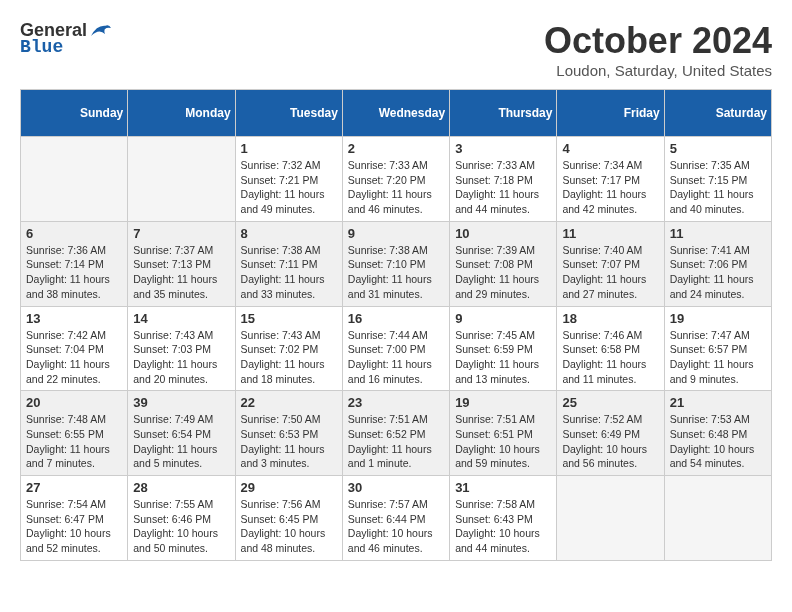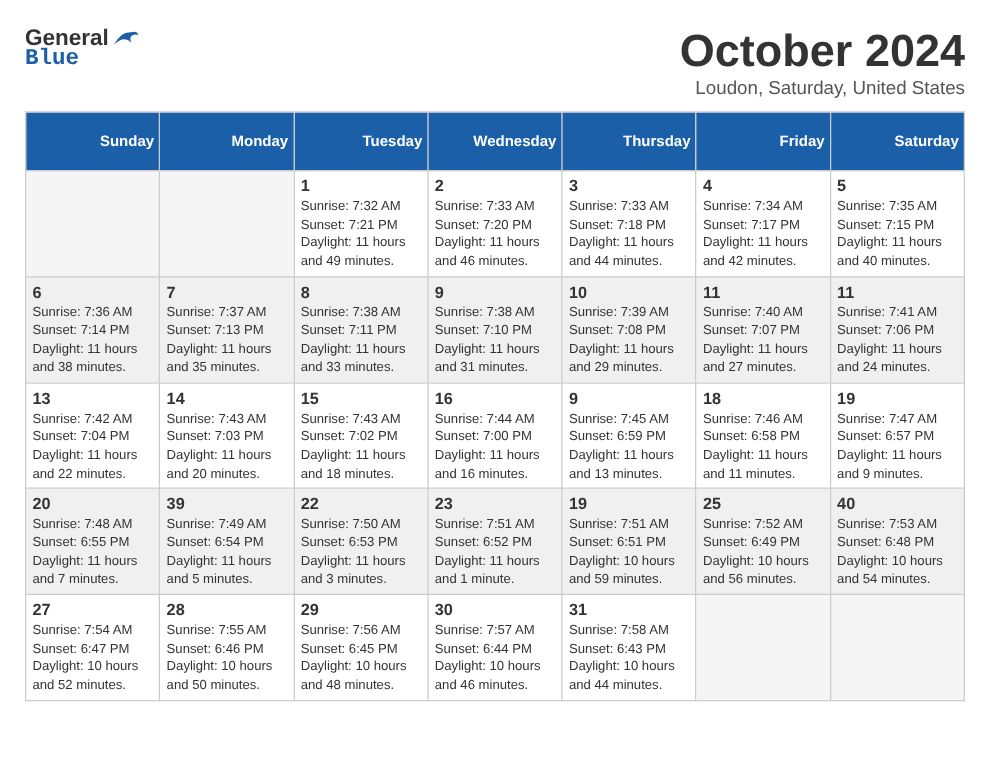--- a/index.html
+++ b/index.html
@@ -211,21 +211,21 @@
         </td>
         <td>
           <span class="day-num">19</span>
           <div class="cell-text">Sunrise: 7:51 AM<br>Sunset: 6:51 PM<br>Daylight: 10 hours and 59 minutes.</div>
         </td>
         <td>
           <span class="day-num">25</span>
           <div class="cell-text">Sunrise: 7:52 AM<br>Sunset: 6:49 PM<br>Daylight: 10 hours and 56 minutes.</div>
         </td>
         <td>
-          <span class="day-num">40</span>
+          <span class="day-num">21</span>
           <div class="cell-text">Sunrise: 7:53 AM<br>Sunset: 6:48 PM<br>Daylight: 10 hours and 54 minutes.</div>
         </td>
       </tr>
       <tr>
         <td>
           <span class="day-num">27</span>
           <div class="cell-text">Sunrise: 7:54 AM<br>Sunset: 6:47 PM<br>Daylight: 10 hours and 52 minutes.</div>
         </td>
         <td>
           <span class="day-num">28</span>

